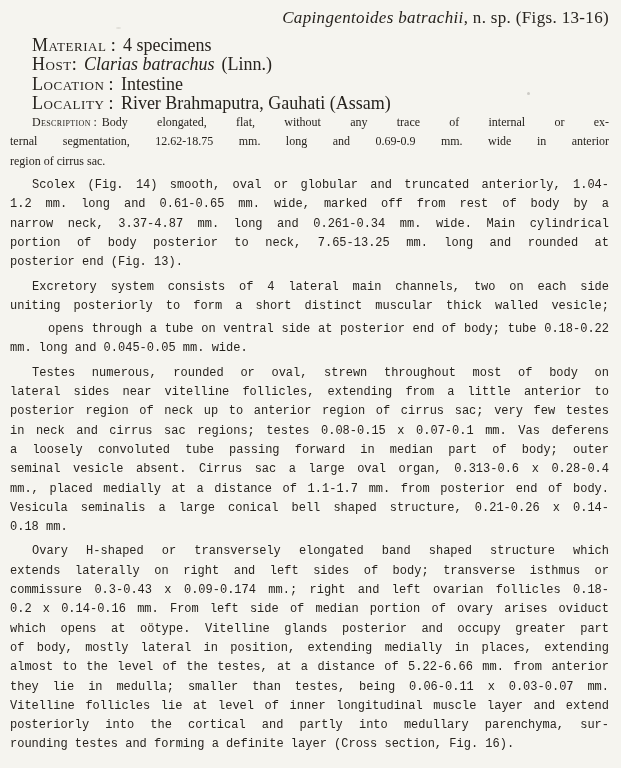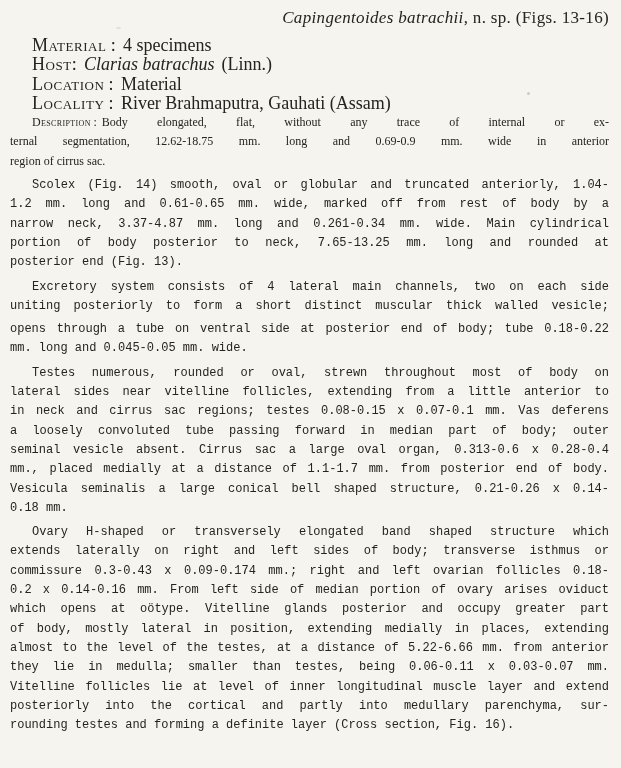--- a/index.html
+++ b/index.html
@@ -39,21 +39,21 @@
   }
   .ln {
     font-size: 12px;
     line-height: 19.3px;
     text-align: justify;
     text-align-last: justify;
   }
   .ln.left { text-align-last: left; }
   .ln.ind { text-indent: 22px; }
   .para { margin-top: 5px; font-family: Liberation Mono, monospace; }
-  .gap { margin-top: 4px; }
+  .gap { margin-top: 4px; margin-left: 38px; }
   .speck {
     position: absolute;
     background: rgba(60, 55, 48, 0.22);
     border-radius: 50%;
   }
   .speck-1 { left: 527px; top: 92px; width: 3px; height: 3px; }
   .speck-2 { left: 116px; top: 27px; width: 5px; height: 2px; opacity: 0.5; }
 </style>
 </head>
 <body style="background: rgb(245, 244, 239); color: rgb(39, 35, 30);">
@@ -64,21 +64,21 @@
     <span class="it">Capingentoides batrachii</span><span>, n. sp. (Figs. 13-16)</span>
   </div>
 
   <div class="field">
     <span class="sc">Material :</span><span class="v">4 specimens</span>
   </div>
   <div class="field">
     <span class="sc">Host:</span><span class="v it">Clarias batrachus</span><span class="v">(Linn.)</span>
   </div>
   <div class="field">
-    <span class="sc">Location :</span><span class="v">Material</span>
+    <span class="sc">Location :</span><span class="v">Intestine</span>
   </div>
   <div class="field">
     <span class="sc">Locality :</span><span class="v">River Brahmaputra, Gauhati (Assam)</span>
   </div>
 
   <div>
     <div class="ln ind">
       <span class="sc">Description :</span><span class="v">Body elongated, flat, without any trace of internal or ex-</span>
     </div>
     <div class="ln">ternal segmentation, 12.62-18.75 mm. long and 0.69-0.9 mm. wide in anterior</div>
@@ -96,20 +96,21 @@
   <div class="para">
     <div class="ln ind">Excretory system consists of 4 lateral main channels, two on each side</div>
     <div class="ln">uniting posteriorly to form a short distinct muscular thick walled vesicle;</div>
     <div class="ln gap">opens through a tube on ventral side at posterior end of body; tube 0.18-0.22</div>
     <div class="ln left">mm. long and 0.045-0.05 mm. wide.</div>
   </div>
 
   <div class="para">
     <div class="ln ind">Testes numerous, rounded or oval, strewn throughout most of body on</div>
     <div class="ln">lateral sides near vitelline follicles, extending from a little anterior to</div>
+    <div class="ln">posterior region of neck up to anterior region of cirrus sac; very few testes</div>
     <div class="ln">in neck and cirrus sac regions; testes 0.08-0.15 x 0.07-0.1 mm. Vas deferens</div>
     <div class="ln">a loosely convoluted tube passing forward in median part of body; outer</div>
     <div class="ln">seminal vesicle absent. Cirrus sac a large oval organ, 0.313-0.6 x 0.28-0.4</div>
     <div class="ln">mm., placed medially at a distance of 1.1-1.7 mm. from posterior end of body.</div>
     <div class="ln">Vesicula seminalis a large conical bell shaped structure, 0.21-0.26 x 0.14-</div>
     <div class="ln left">0.18 mm.</div>
   </div>
 
   <div class="para">
     <div class="ln ind">Ovary H-shaped or transversely elongated band shaped structure which</div>

